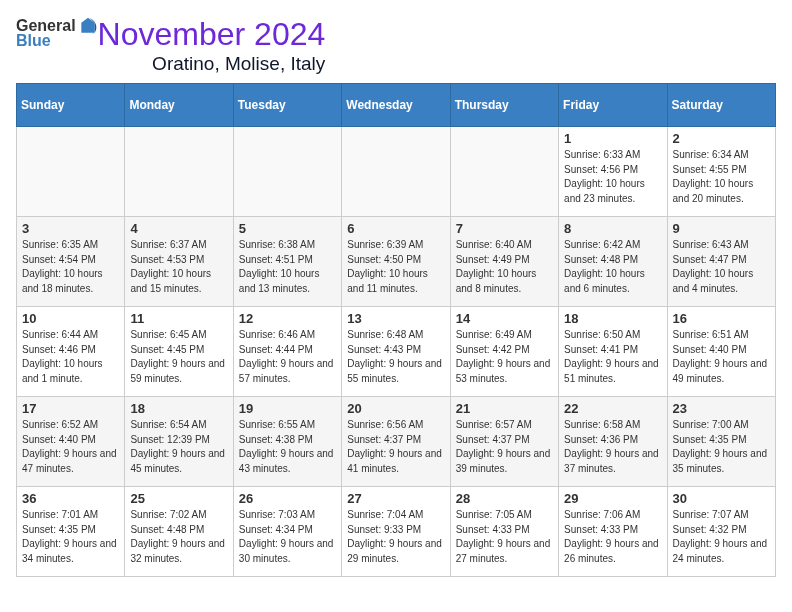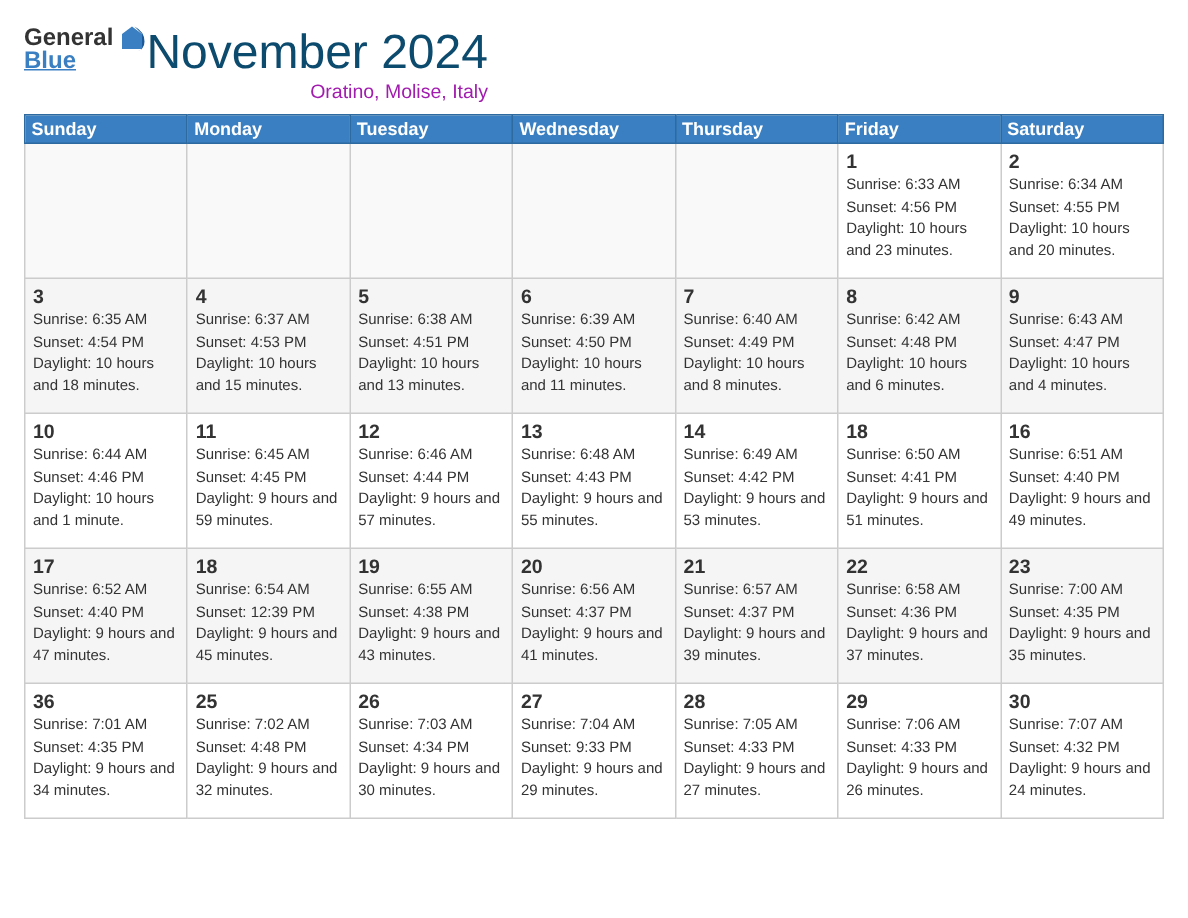--- a/index.html
+++ b/index.html
@@ -34,37 +34,37 @@
       width: 20px;
       height: 20px;
       margin-left: 2px;
     }
     .title-block {
       text-align: right;
     }
     .month-title {
       font-size: 32px;
       font-weight: normal;
-      color: #0c4a6e;
+      color: #6d28d9;
     }
     .location-subtitle {
-      font-size: 13px;
-      color: #a21caf;
+      font-size: 19px;
+      color: #0f172a;
     }
     table {
       width: 100%;
       border-collapse: collapse;
       table-layout: fixed;
     }
     thead tr th {
       background-color: #3a7fc1;
       color: #fff;
       font-size: 12px;
       font-weight: bold;
-      padding: 2px 4px;
+      padding: 14px 4px;
       border: 1px solid #2d6aa0;
       text-align: left;
     }
     tbody tr td {
       border: 1px solid #ccc;
       vertical-align: top;
       padding: 4px 5px;
       font-size: 10px;
       color: #333;
       height: 90px;
@@ -94,21 +94,21 @@
 <div class="header">
   <div class="logo">
     <div style="display:flex;flex-direction:column;align-items:flex-start;">
       <div style="display:flex;align-items:center;">
         <span class="logo-text-general">General</span>
         <svg class="logo-icon" viewBox="0 0 24 24" xmlns="http://www.w3.org/2000/svg">
           <path d="M12 2 L20 8 L20 20 L4 20 L4 8 Z" fill="#3a7fc1"></path>
           <path d="M14 2 Q22 6 22 14 Q22 20 16 22 L20 20 L20 8 Z" fill="#1a5a9a"></path>
         </svg>
       </div>
-      <span class="logo-text-blue" style="margin-top:-4px;text-decoration:underline;">Blue</span>
+      <span class="logo-text-blue" style="margin-top:-4px;">Blue</span>
     </div>
   </div>
   <div class="title-block">
     <div class="month-title">November 2024</div>
     <div class="location-subtitle">Oratino, Molise, Italy</div>
   </div>
 </div>
 
 <table>
   <thead>

